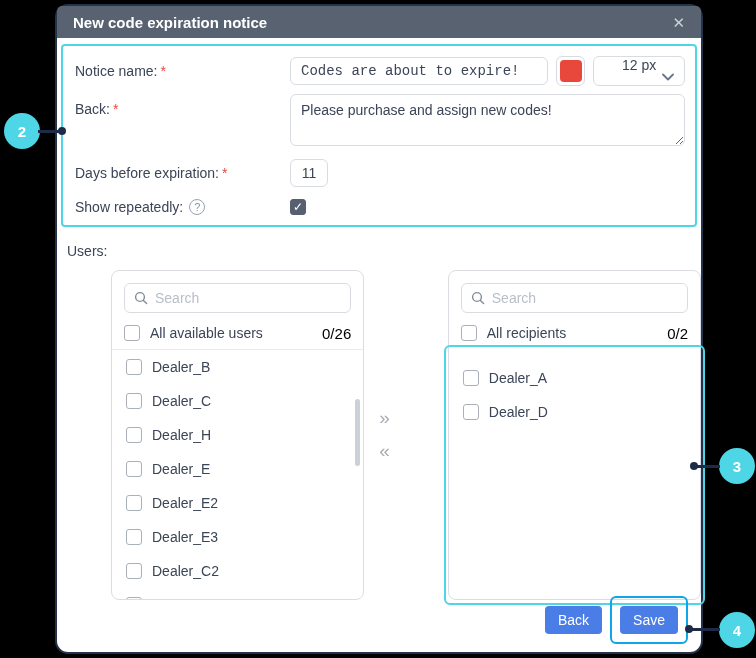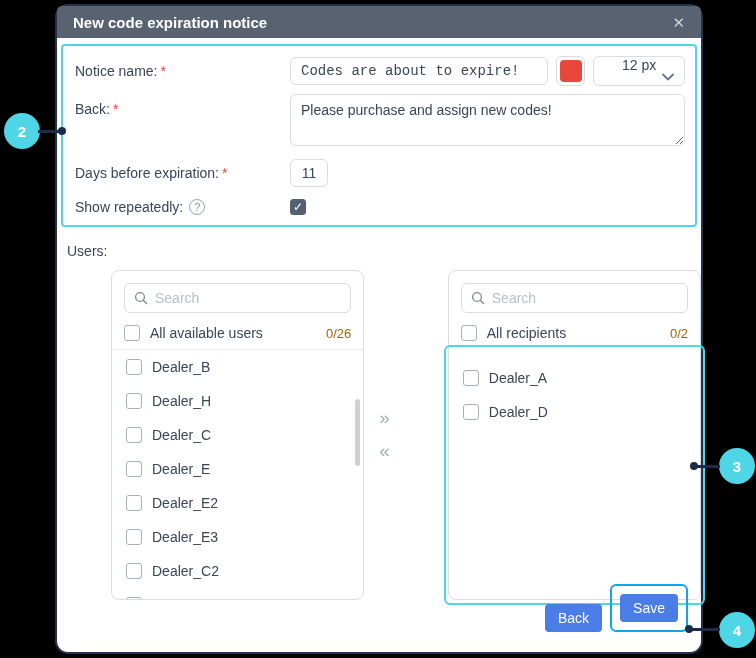--- a/index.html
+++ b/index.html
@@ -53,37 +53,37 @@
   .panel { width:288px; height:330px; border:1px solid #dadee3; border-radius:8px;
            background:#fff; overflow:hidden; position:relative;margin-left:44px; }
   .panel.right-panel { overflow:visible; }
   .search-row { margin:12px 12px 4px 12px; height:30px; border:1px solid #d8dce1; border-radius:6px;
                 display:flex; align-items:center; padding:0 9px; }
   .search-row input { border:none; outline:none; flex:1; font-size:14px; color:#3b4557;
                       font-family:"Liberation Sans",sans-serif; margin-left:7px; min-width:0; }
   .search-row input::placeholder { color:#b9bfc7; }
   .select-all { display:flex; align-items:center; height:32px; padding:0 12px; gap:10px; }
   .select-all .sa-label { font-size:14px; color:#3b4557; }
-  .sa-count { margin-left:auto; font-size:13px; color:#a16207;text-align:right; }
+  .sa-count { margin-left:auto; font-size:15px; color:#000000;text-align:right; }
   .divider { border-top:1px solid #e9ebee; margin:0; }
   .ulist { }
   .uitem { display:flex; align-items:center; height:34px; padding:0 14px; gap:10px; cursor:pointer; }
   .uitem .uname { font-size:14px; color:#3b4557; }
   .scroll-thumb { position:absolute; right:3px; top:128px; width:5px; height:67px;
                   background:#ccd1d7; border-radius:3px; }
   .mid-col { width:45px; display:flex; flex-direction:column; align-items:center;
              padding-top:138px; gap:14px; }
   .chev-btn { color:#a6adb6; font-size:19px; line-height:1; cursor:pointer; letter-spacing:-1px;
               background:none; border:none; font-family:"Liberation Sans",sans-serif; }
   .cyan-box { position:absolute; left:-5px; right:-5px; top:74px; bottom:-6px;
               border:2px solid #4fd6e6; border-radius:6px; pointer-events:none; }
   .right-list { padding-top:12px; }
 
   
-  .footer { position:absolute; right:13px; bottom:20px; display:flex; align-items:flex-end; gap:8px; }
+  .footer { position:absolute; right:13px; bottom:8px; display:flex; align-items:center; gap:8px; }
   .btn { border:none; border-radius:4px; background:#4a7de5; color:#fff; font-size:14px;
          padding:6px 13px; cursor:pointer; font-family:"Liberation Sans",sans-serif; }
   .save-ring { border:2px solid #0ea5e9; border-radius:6px; padding:8px; }
 
   
   .badge { position:absolute; width:36px; height:36px; border-radius:50%; background:#4fd6e6;
            color:#fff; font-size:15px; font-weight:bold; display:flex; align-items:center;
            justify-content:center; }
   .conn-line { position:absolute; height:3px; background:#1c2b47; }
   .conn-dot { position:absolute; width:8px; height:8px; border-radius:50%; background:#1c2b47; }
@@ -164,26 +164,26 @@
         <div class="divider"></div>
         <div class="ulist">
 
             <div class="uitem">
               <div class="cbx"></div>
               <span class="uname">Dealer_B</span>
             </div>
 
             <div class="uitem">
               <div class="cbx"></div>
+              <span class="uname">Dealer_C</span>
+            </div>
+
+            <div class="uitem">
+              <div class="cbx"></div>
               <span class="uname">Dealer_H</span>
-            </div>
-
-            <div class="uitem">
-              <div class="cbx"></div>
-              <span class="uname">Dealer_C</span>
             </div>
 
             <div class="uitem">
               <div class="cbx"></div>
               <span class="uname">Dealer_E</span>
             </div>
 
             <div class="uitem">
               <div class="cbx"></div>
               <span class="uname">Dealer_E2</span>

